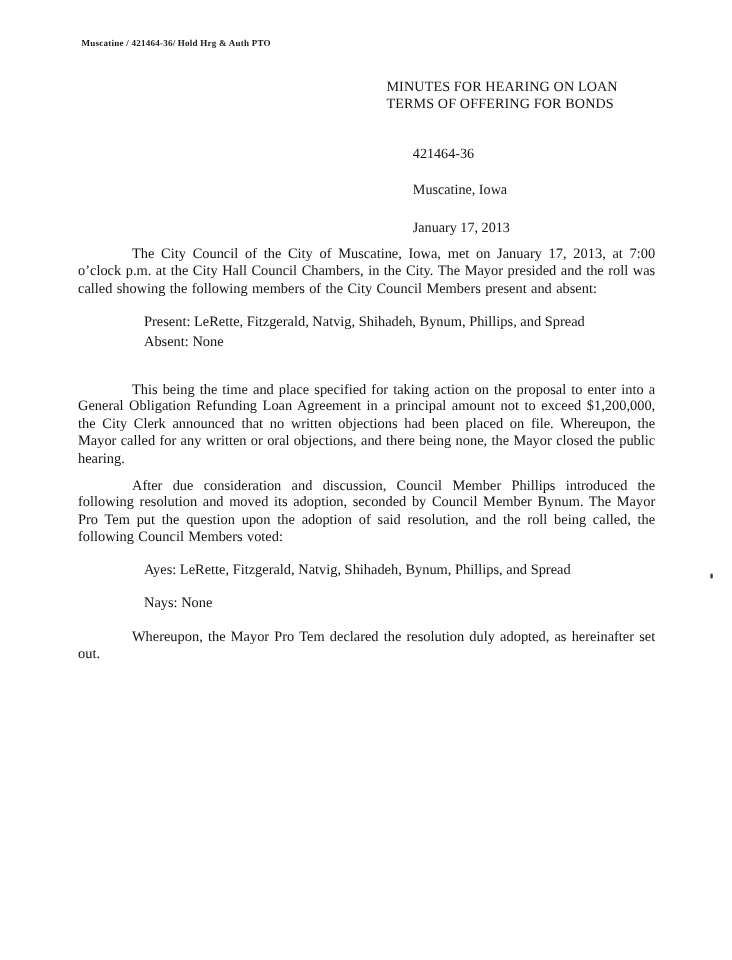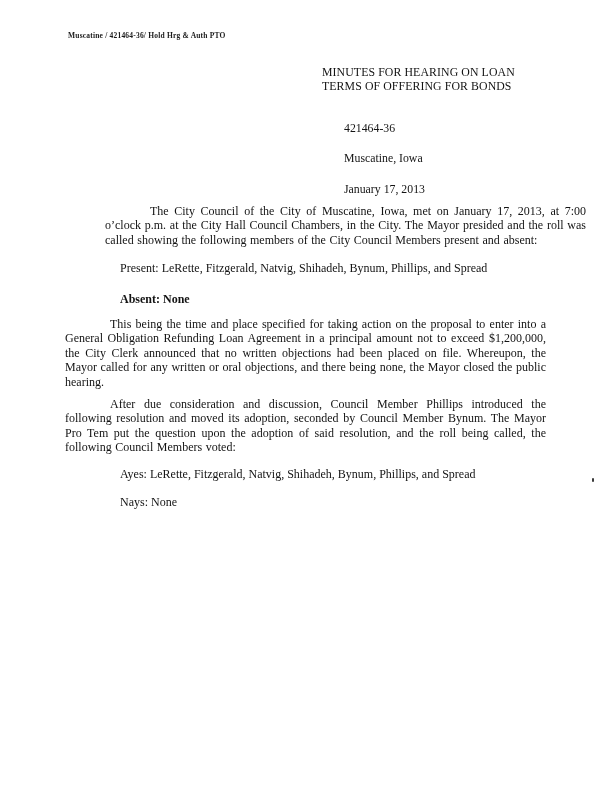--- a/index.html
+++ b/index.html
@@ -51,35 +51,35 @@
   .para {
     position: absolute;
     left: 65px;
     width: 481px;
     font-size: 12px;
     line-height: 14.4px;
     text-align: justify;
     text-indent: 45px;
     word-spacing: 0.6px;
   }
-  .para.p1 { top: 204px; margin-left: 40px; }
+  .para.p1 { top: 204px; }
   .para.p2 { top: 317px; }
   .para.p3 { top: 397px; }
   .para.p4 { top: 523px; }
   .list-line {
     position: absolute;
     left: 110px;
     width: 440px;
     font-size: 12px;
     line-height: 14.4px;
     white-space: nowrap;
     margin-left: 10px;
   }
   .list-line.present { top: 261px; }
-  .list-line.absent  { top: 292px; font-weight: bold; }
+  .list-line.absent  { top: 277px; }
   .list-line.ayes    { top: 467px; }
   .list-line.nays    { top: 495px; }
   
   .speck {
     position: absolute;
     left: 592px;
     top: 478px;
     width: 2px;
     height: 4px;
     background: #3a3a3a;
@@ -130,19 +130,20 @@
   <div class="list-line absent">Absent:  None</div>
 
   <div class="para p2">This being the time and place specified for taking action on the proposal to enter into a General Obligation Refunding Loan Agreement in a principal amount not to exceed $1,200,000, the City Clerk announced that no written objections had been placed on file.  Whereupon, the Mayor called for any written or oral objections, and there being none, the Mayor closed the public hearing.</div>
 
   <div class="para p3">After due consideration and discussion, Council Member Phillips introduced the following resolution and moved its adoption, seconded by Council Member Bynum.  The Mayor Pro Tem put the question upon the adoption of said resolution, and the roll being called, the following Council Members voted:</div>
 
   <div class="list-line ayes">Ayes:  LeRette, Fitzgerald, Natvig, Shihadeh, Bynum, Phillips, and Spread</div>
 
   <div class="list-line nays">Nays:  None</div>
 
+  <div class="para p4">Whereupon, the Mayor Pro Tem declared the resolution duly adopted, as hereinafter set out.</div>
 
   <div class="speck"></div>
 
   <div class="pageno">-1-</div>
 
 
 </div>
 
 </body></html>

